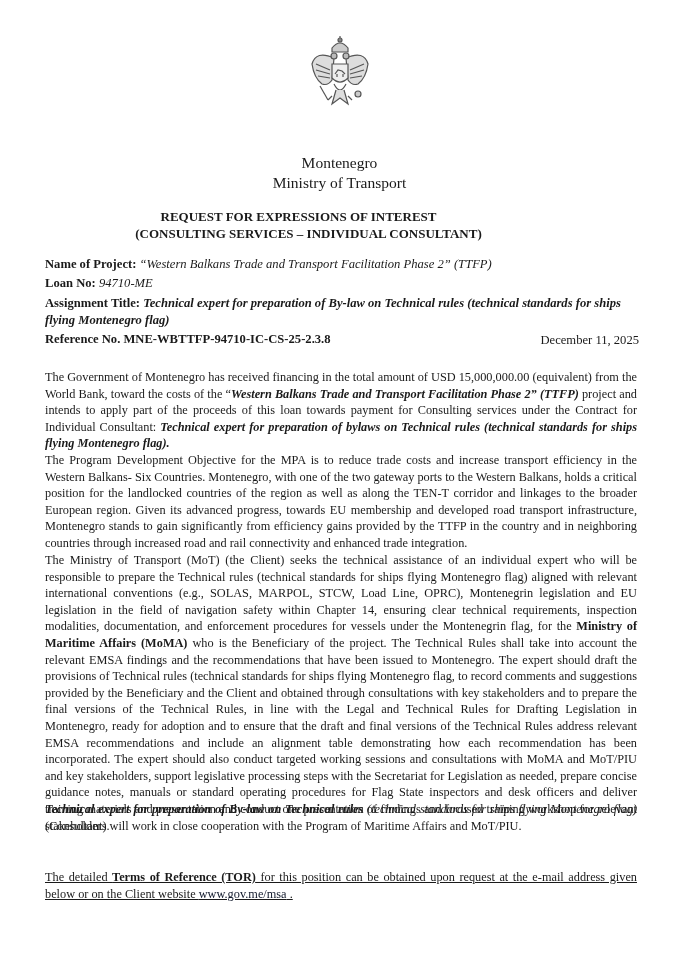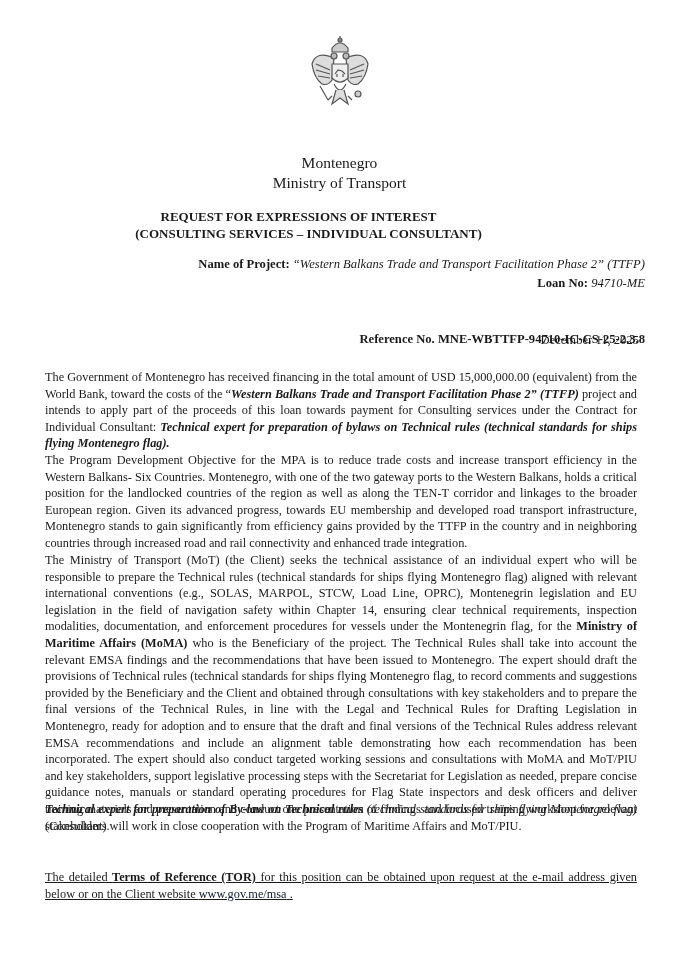--- a/index.html
+++ b/index.html
@@ -12,21 +12,21 @@
   .crest {
     position: absolute; left: 308px; top: 34px; width: 64px; height: 86px;
   }
   .hdr { position: absolute; left: 0; width: 679px; text-align: center; font-size: 15.5px; line-height: 20px; margin-top: 24px; }
   .hdr1 { top: 129px; }
   .hdr2 { top: 149px; }
   .hdr3 { top: 170px; }
   .title { position: absolute; left: 0; width: 597px; text-align: center; font-weight: bold; font-size: 13px; line-height: 17px; }
   .t1 { top: 208px; }
   .t2 { top: 225px; padding-left: 10px; }
-  .meta { position: absolute; left: 45px; width: 600px; font-size: 12.6px; line-height: 17px; text-align: right; }
+  .meta { position: absolute; left: 45px; width: 600px; font-size: 12.6px; line-height: 17px; }
   .m1 { top: 256px; }
   .m2 { top: 275px; }
   .m3 { top: 295px; }
   .m5 { top: 331px; }
   .date { position: absolute; right: 40px; top: 332px; font-size: 12.6px; line-height: 17px; }
   b { font-weight: bold; }
   i { font-style: italic; }
   .bi { font-weight: bold; font-style: italic; }
   .body {
     position: absolute; left: 45px; width: 592px; font-size: 12.3px; line-height: 16.6px;
@@ -79,20 +79,24 @@
   <div class="title t2">(CONSULTING SERVICES –  INDIVIDUAL CONSULTANT)</div>
 
   <div class="meta m1">
     <b>Name of Project:</b>
     <i>“Western Balkans Trade and Transport Facilitation Phase 2” (TTFP)</i>
   </div>
   <div class="meta m2">
     <b>Loan No:</b>
     <i>94710-ME</i>
   </div>
+  <div class="meta m3">
+    <b>Assignment Title:</b>
+    <span class="bi">Technical expert for preparation of By-law on Technical rules (technical standards for ships flying Montenegro flag)</span>
+  </div>
   <div class="meta m5">
     <b>Reference No.</b>
     <b>MNE-WBTTFP-94710-IC-CS-25-2.3.8</b>
   </div>
 
   <div class="date">December 11, 2025</div>
 
   <div class="body p1">
     <span>The Government of Montenegro has received financing in the total amount of USD 15,000,000.00 (equivalent) from the World Bank, toward the costs of the “</span><span class="bi">Western Balkans Trade and Transport Facilitation Phase 2” (TTFP)</span><span> project and intends to apply part of the proceeds of this loan towards payment for Consulting services under the Contract for Individual Consultant: </span><span class="bi">Technical expert for preparation of bylaws on Technical rules (technical standards for ships flying Montenegro flag).</span><br>
     <span>The Program Development Objective for the MPA is to reduce trade costs and increase transport efficiency in the Western Balkans- Six Countries. Montenegro, with one of the two gateway ports to the Western Balkans, holds a critical position for the landlocked countries of the region as well as along the TEN-T corridor and linkages to the broader European region. Given its advanced progress, towards EU membership and developed road transport infrastructure, Montenegro stands to gain significantly from efficiency gains provided by the TTFP in the country and in neighboring countries through increased road and rail connectivity and enhanced trade integration.</span>

